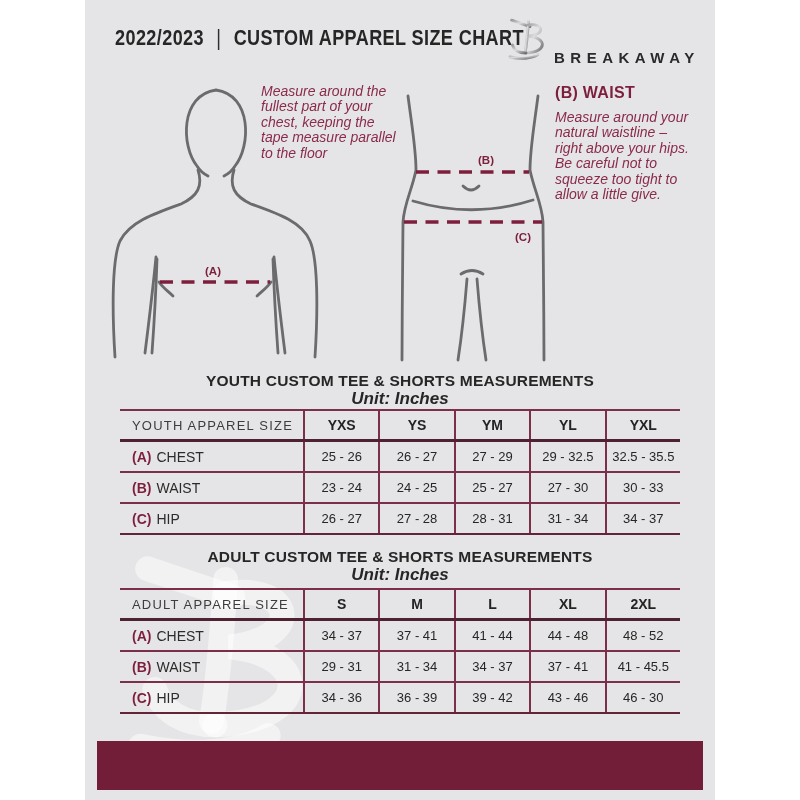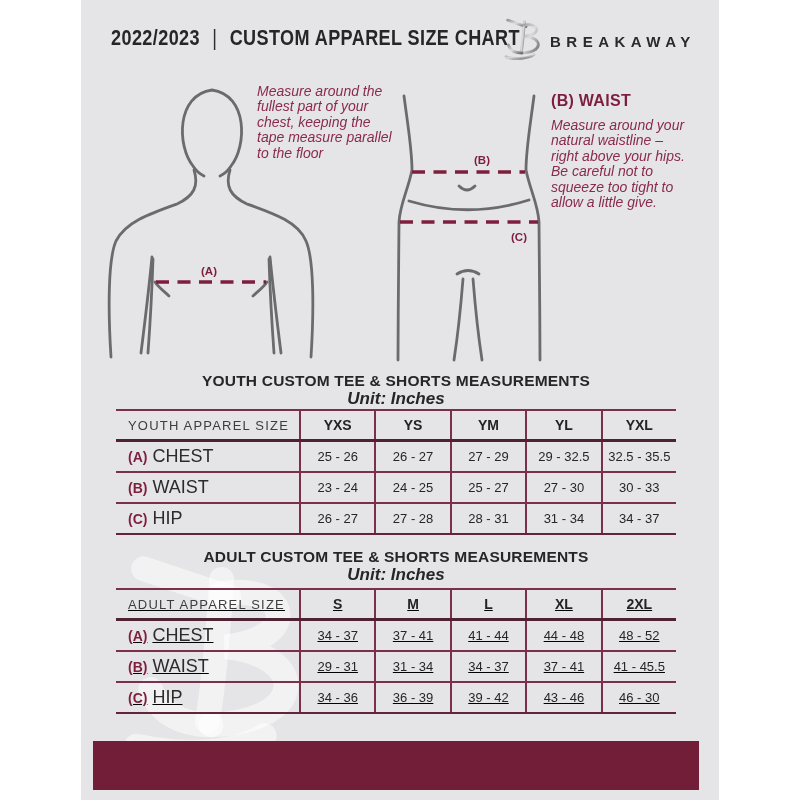--- a/index.html
+++ b/index.html
@@ -1,60 +1,60 @@
 <!DOCTYPE html>
 <html><head>
 <meta charset="utf-8">
 <style>
   html,body{margin:0;padding:0;background:#ffffff;}
   body{width:800px;height:800px;font-family:"Liberation Sans",sans-serif;}
-  .page{position:relative;width:630px;height:800px;margin:0 auto;background:#e5e5e7;overflow:hidden;padding-left:8px;}
+  .page{position:relative;width:630px;height:800px;margin:0 auto;background:#e5e5e7;overflow:hidden;}
 
   
   .watermark{position:absolute;left:20px;top:540px;z-index:0;}
 
   
   .hdr-title{position:absolute;left:30px;top:25px;z-index:2;display:flex;align-items:baseline;
     font-weight:700;font-size:22px;color:#262626;white-space:nowrap;
     transform:scaleX(0.82);transform-origin:left center;letter-spacing:0.5px;}
   .hdr-title .pipe{font-weight:400;margin:0 15px;color:#2e2e2e;}
-  .brand-name{position:absolute;left:469px;top:33px;z-index:2;font-weight:700;font-size:15px;
+  .brand-name{position:absolute;left:469px;top:49px;z-index:2;font-weight:700;font-size:15px;
     letter-spacing:5.5px;color:#2a2a2a;white-space:nowrap;}
   .logo{position:absolute;left:417px;top:13px;z-index:2;}
 
   
   .figure{position:absolute;z-index:1;}
   .fig-upper{left:18px;top:85px;}
   .fig-lower{left:312px;top:88px;}
   .guide-block{position:absolute;z-index:2;width:165px;}
   .guide-block h3{margin:0 0 8px 0;font-size:16px;font-weight:700;color:#7d1f3c;letter-spacing:0.3px;}
   .guide-body{font-style:italic;font-size:14px;line-height:15.4px;color:#8a2b4a;white-space:pre-line;}
   .gb-chest{left:176px;top:84px;}
-  .gb-waist{left:470px;top:84px;margin-top:8px;}
+  .gb-waist{left:470px;top:84px;}
   .gb-hips{left:470px;top:216px;}
 
   
   .tbl-title{position:absolute;left:35px;width:560px;text-align:center;z-index:2;
     font-weight:700;font-size:15.5px;color:#262626;letter-spacing:0.2px;}
   .tbl-unit{position:absolute;left:35px;width:560px;text-align:center;z-index:2;
     font-style:italic;font-weight:700;font-size:17px;color:#262626;}
   .size-table{position:absolute;left:35px;width:560px;z-index:2;
     border-top:2px solid #7c2f48;border-bottom:2px solid #642438;}
   .t-row{display:grid;grid-template-columns:183px repeat(5,1fr);}
   .t-row.t-header{border-bottom:3px solid #4e2133;}
   .t-row.t-data + .t-row.t-data{border-top:2px solid #7c2f48;}
   .t-row > .cell + .cell{border-left:2px solid #7c2f48;text-align:center;}
   .cell{height:29px;display:flex;align-items:center;justify-content:center;
     font-size:13px;color:#262626;}
   .t-header .cell{height:28px;}
   .label-cell{justify-content:flex-start;padding-left:12px;}
   .t-header .label-cell{font-size:13px;letter-spacing:1.2px;color:#3d3d3d;}
   .col-head{font-weight:700;font-size:14px;color:#232323;}
   .pfx{font-weight:700;color:#7d1f3c;font-size:14px;}
-  .rname{margin-left:5px;font-size:18px;color:#2b2b2b;}
+  .rname{margin-left:5px;font-size:14px;color:#2b2b2b;}
 
   
   .footer-bar{position:absolute;left:12px;top:741px;width:606px;height:49px;
     background:#731e38;z-index:2;}
 
   svg text{font-family:"Liberation Sans",sans-serif;}
 </style>
 </head>
 <body>
 
@@ -184,21 +184,21 @@
       <div class="cell">26 - 27</div>
       <div class="cell">27 - 28</div>
       <div class="cell">28 - 31</div>
       <div class="cell">31 - 34</div>
       <div class="cell">34 - 37</div>
     </div>
   </div>
 
   <div class="tbl-title" style="top:548px;">ADULT CUSTOM TEE &amp; SHORTS MEASUREMENTS</div>
   <div class="tbl-unit" style="top:565px;">Unit: Inches</div>
-  <div class="size-table" style="top:588px;text-decoration:underline;">
+  <div class="size-table" style="top:588px;">
     <div class="t-row t-header">
       <div class="cell label-cell">ADULT APPAREL SIZE</div>
       <div class="cell col-head">S</div>
       <div class="cell col-head">M</div>
       <div class="cell col-head">L</div>
       <div class="cell col-head">XL</div>
       <div class="cell col-head">2XL</div>
     </div>
     <div class="t-row t-data">
       <div class="cell label-cell">

